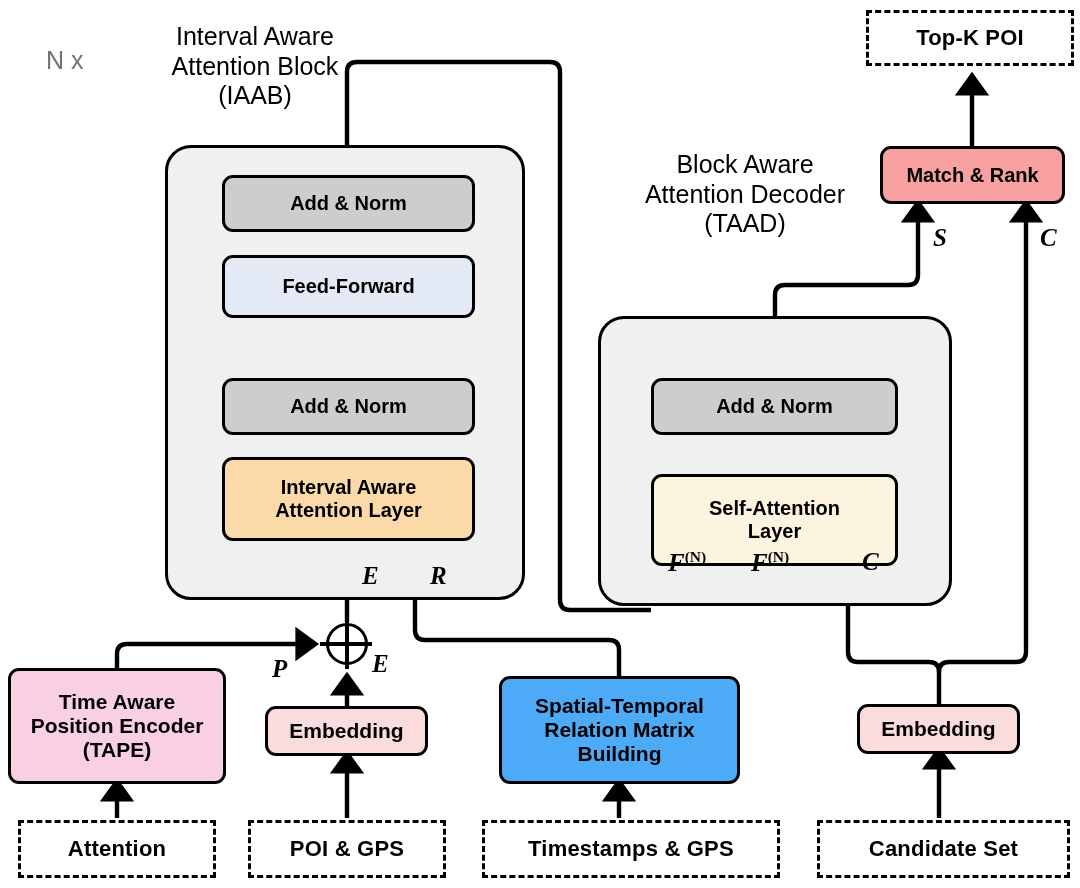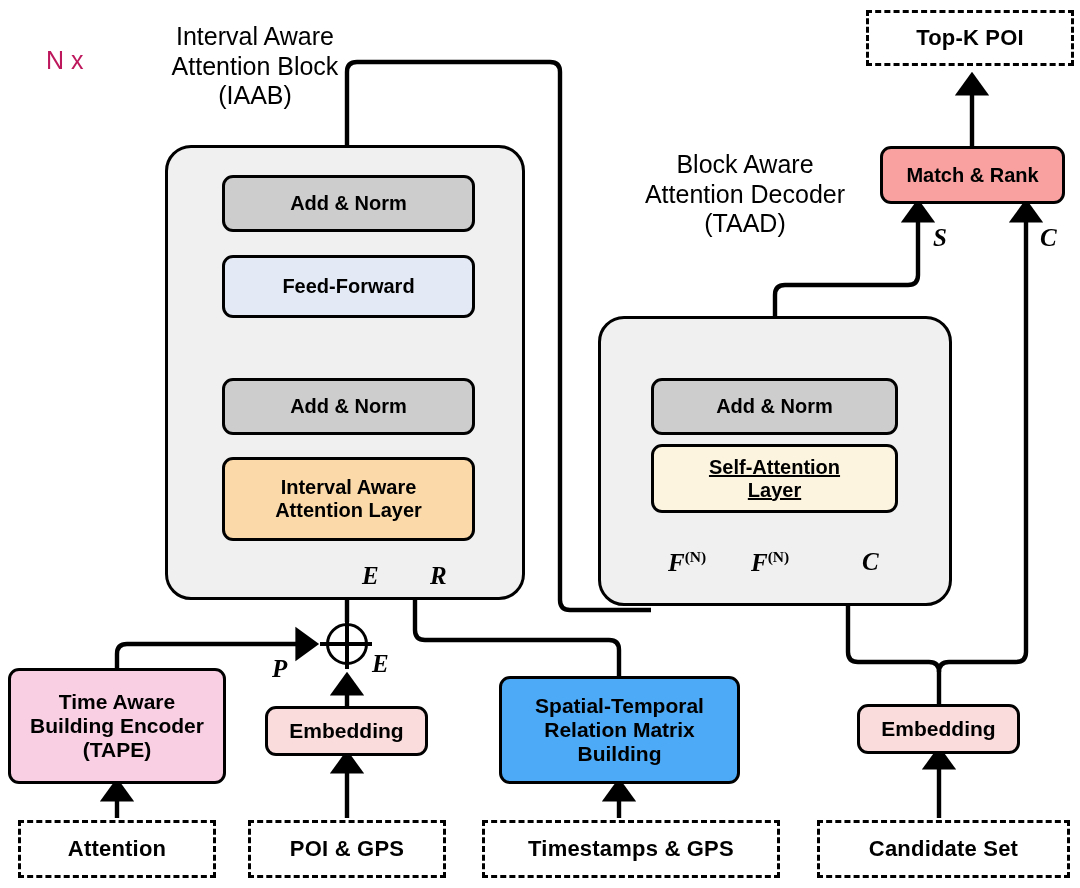--- a/index.html
+++ b/index.html
@@ -74,21 +74,21 @@
   }
   .mathlbl sup {
     font-size: .62em;
     font-style: normal;
     font-weight: bold;
     vertical-align: super;
   }
   .nx {
     position: absolute;
     font-size: 25px;
-    color: #be185d;
+    color: #737373;
   }
   .oplus {
     position: absolute;
     width: 42px; height: 42px;
     border: 3.5px solid #000;
     border-radius: 50%;
     background: #fff;
     box-sizing: border-box;
   }
   .oplus::before, .oplus::after {
@@ -176,40 +176,40 @@
   <div class="mathlbl" style="left:430px; top:562px;">R</div>
 
   <div class="caption" style="left:595px; top:150px; width:300px; white-space:pre-line;">Block Aware
 Attention Decoder
 (TAAD)</div>
 
   <div class="node panel" style="left:598px; top:316px; width:354px; height:290px;"></div>
 
   <div class="node blk" style="left:651px; top:378px; width:247px; height:57px; background:#cdcdcd;">Add &amp; Norm</div>
 
-  <div class="node blk" style="left:651px; top:444px; width:247px; height:69px; background:#fdf4e0; white-space:pre-line;text-decoration:underline;">Self-Attention
+  <div class="node blk" style="left:651px; top:474px; width:247px; height:92px; background:#fdf4e0; white-space:pre-line;">Self-Attention
 Layer</div>
 
   <div class="mathlbl" style="left:668px; top:548px;">
     <span>F</span><sup>(N)</sup>
   </div>
   <div class="mathlbl" style="left:751px; top:548px;">
     <span>F</span><sup>(N)</sup>
   </div>
   <div class="mathlbl" style="left:862px; top:548px;">C</div>
 
   <div class="node dashed" style="left:866px; top:10px; width:208px; height:56px;">Top-K POI</div>
 
   <div class="node blk" style="left:880px; top:146px; width:185px; height:58px; background:#f9a0a0;">Match &amp; Rank</div>
 
   <div class="mathlbl" style="left:933px; top:224px;">S</div>
   <div class="mathlbl" style="left:1040px; top:224px;">C</div>
 
   <div class="node blk" style="left:8px; top:668px; width:218px; height:116px; background:#f8cfe3; white-space:pre-line; font-size:21px;">Time Aware
-Building Encoder
+Position Encoder
 (TAPE)</div>
 
   <div class="node blk" style="left:265px; top:706px; width:163px; height:50px; background:#fbdcdc; font-size:21px;">Embedding</div>
 
   <div class="node blk" style="left:499px; top:676px; width:241px; height:108px; background:#4daaf7; white-space:pre-line; font-size:21px;">Spatial-Temporal
 Relation Matrix
 Building</div>
 
   <div class="node blk" style="left:857px; top:704px; width:163px; height:50px; background:#fbdcdc; font-size:21px;">Embedding</div>
 

